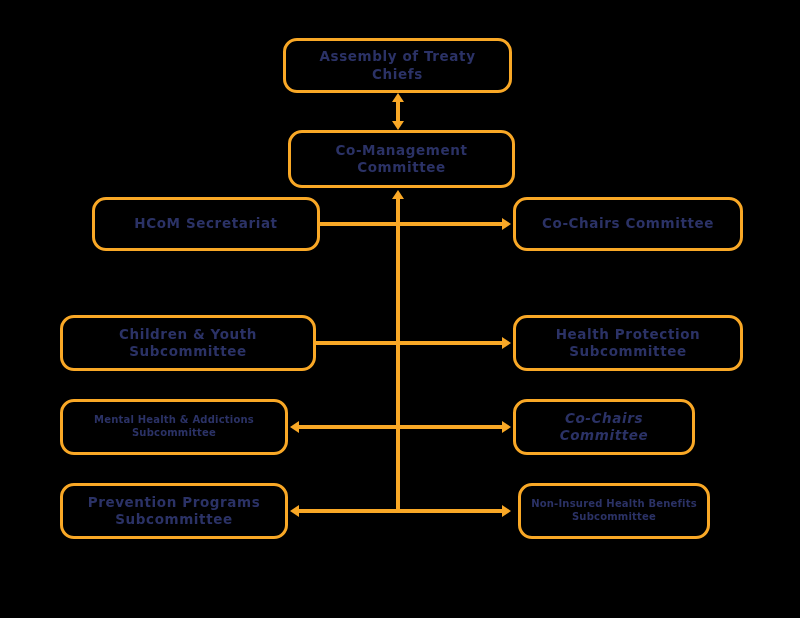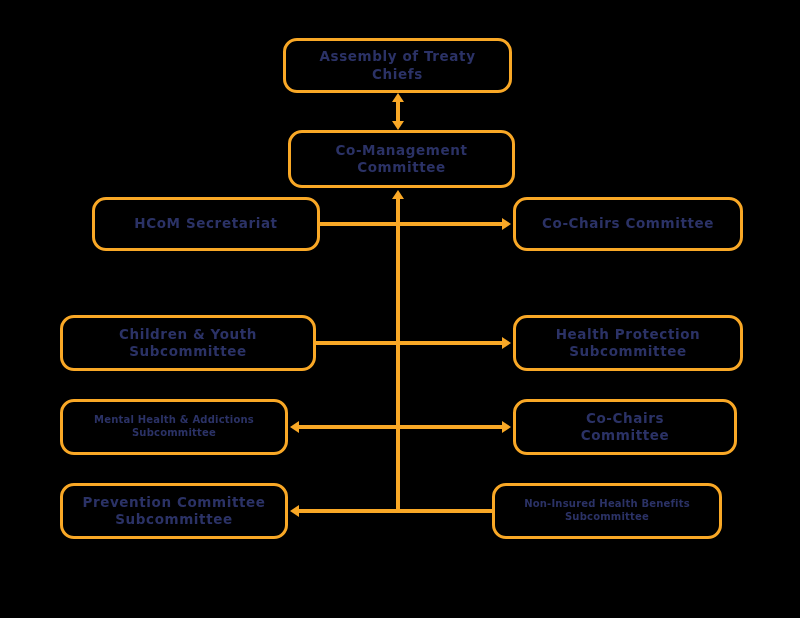--- a/index.html
+++ b/index.html
@@ -140,28 +140,28 @@
   <div class="node" style="left:513px; top:315px; width:230px; height:56px;align-items:center;">
     <span class="node-label">Health Protection
 Subcommittee</span>
   </div>
 
   <div class="node small-label" style="left:60px; top:399px; width:228px; height:56px;">
     <span class="node-label">Mental Health &amp; Addictions
 Subcommittee</span>
   </div>
 
-  <div class="node" style="left:513px; top:399px; width:224px; height:56px;">
+  <div class="node" style="left:513px; top:399px; width:182px; height:56px;font-style:italic;">
     <span class="node-label">Co-Chairs
 Committee</span>
   </div>
 
   <div class="node" style="left:60px; top:483px; width:228px; height:56px;">
-    <span class="node-label">Prevention Committee
+    <span class="node-label">Prevention Programs
 Subcommittee</span>
   </div>
 
-  <div class="node small-label" style="left:492px; top:483px; width:230px; height:56px;">
+  <div class="node small-label" style="left:518px; top:483px; width:192px; height:56px;">
     <span class="node-label">Non-Insured Health Benefits
 Subcommittee</span>
   </div>
 
 </div>
 
 </body></html>

